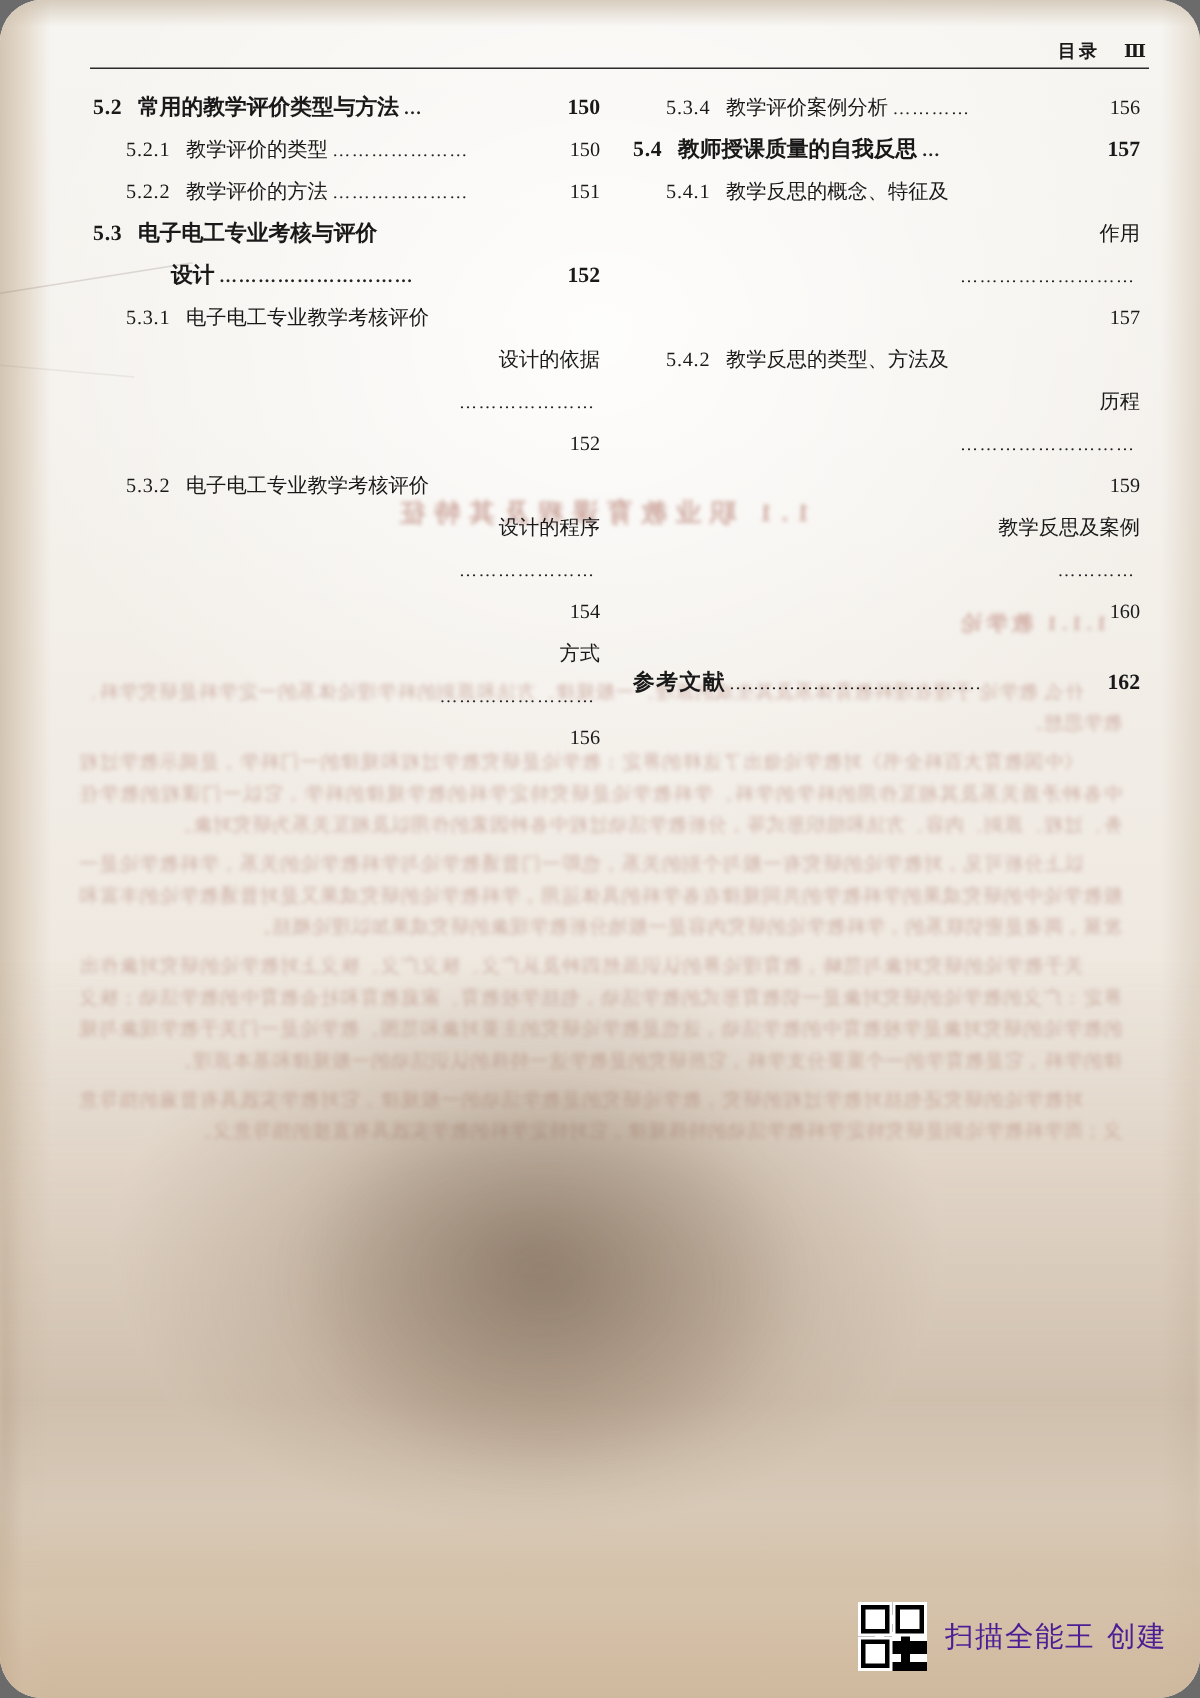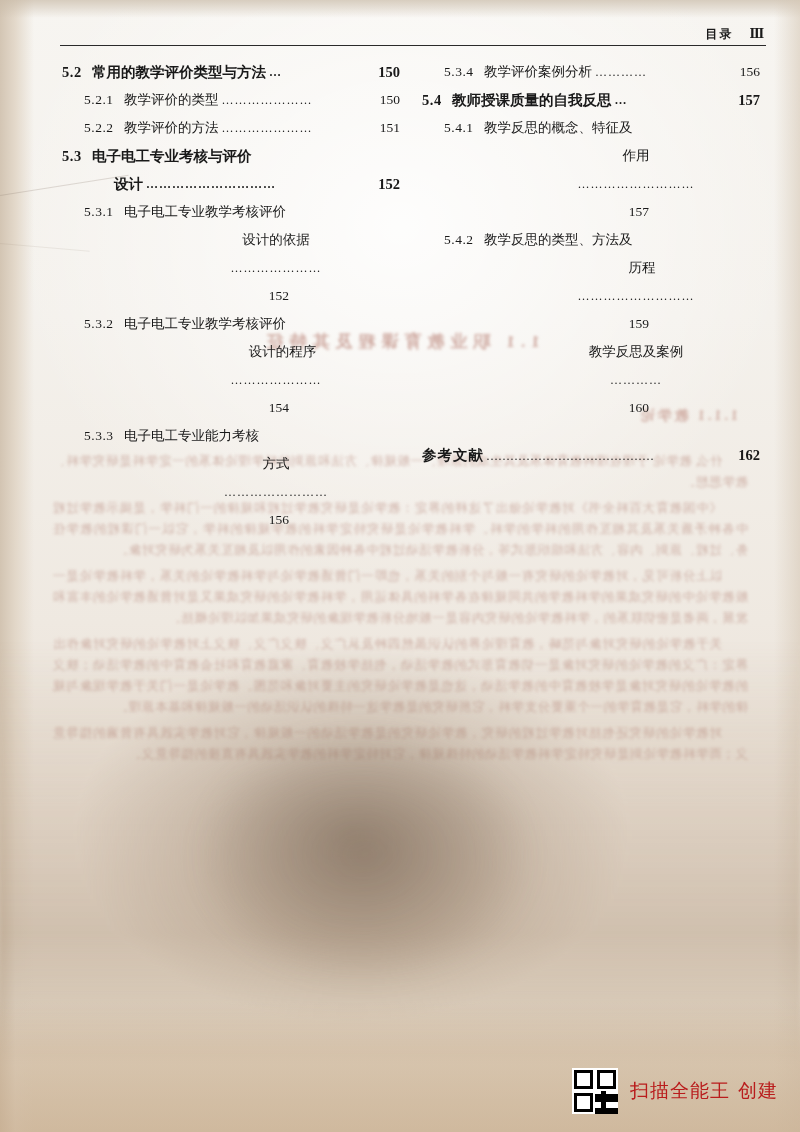--- a/index.html
+++ b/index.html
@@ -7,20 +7,21 @@
     padding: 0;
     background: #6b6b6b;
   }
   #page {
     position: relative;
     width: 800px;
     height: 1132px;
     overflow: hidden;
     background: #f2efe9;
     font-family: "Liberation Serif", "DejaVu Serif", serif;
+    border-radius: 28px;
   }
   
   #paper {
     position: absolute;
     inset: 0;
     background:
       radial-gradient(ellipse 70% 45% at 50% 20%, rgba(255,255,255,0.85) 0%, rgba(255,255,255,0.0) 70%),
       linear-gradient(180deg, #f7f5f1 0%, #f4f1ec 28%, #efe9e1 55%, #e8ded2 75%, #e2d6c6 88%, #ddd0bd 100%);
   }
   #leftedge {
@@ -137,21 +138,21 @@
     left: 62px;
     right: 40px;
     top: 58px;
     display: flex;
     gap: 22px;
   }
   .col { width: 50%; }
 
   .toc-line {
     display: flex;
-    align-items: center;
+    align-items: flex-end;
     font-size: 13.5px;
     line-height: 28px;
     white-space: nowrap;
   }
   .toc-line .num {
     flex: 0 0 auto;
     letter-spacing: .5px;
   }
   .toc-line .txt {
     flex: 0 0 auto;
@@ -226,21 +227,21 @@
     position: absolute;
     left: 2px; bottom: 2px;
     width: 13px; height: 13px;
     border: 3px solid #000;
     background: #fff;
     box-shadow: 0 0 0 2px #fff;
   }
   #wm-text {
     font-family: "Liberation Sans", "DejaVu Sans", sans-serif;
     font-size: 19px;
-    color: #b91c1c;
+    color: #4c1d95;
     letter-spacing: 1px;
     white-space: nowrap;
   }
   #wm-text .sep { display: inline-block; width: 8px; }
 </style>
 </head>
 <body>
 
 <div id="page">
   <div id="paper"></div>
@@ -319,24 +320,20 @@
         <div class="toc-line lvl3 l3-indent">
           <span class="num">5.3.2</span>
           <span class="txt">电子电工专业教学考核评价</span>
         </div>
         <div class="toc-line lvl3 cont-l3">
           <span class="txt" style="margin-left:13px">设计的程序</span>
           <span class="dots">…………………</span>
           <span class="page">154</span>
         </div>
 
-        <div class="toc-line lvl3 l3-indent">
-          <span class="num">5.3.3</span>
-          <span class="txt">电子电工专业能力考核</span>
-        </div>
         <div class="toc-line lvl3 cont-l3">
           <span class="txt" style="margin-left:0">方式</span>
           <span class="dots">……………………</span>
           <span class="page">156</span>
         </div>
 
       </div>
 
       <div class="col">
 

